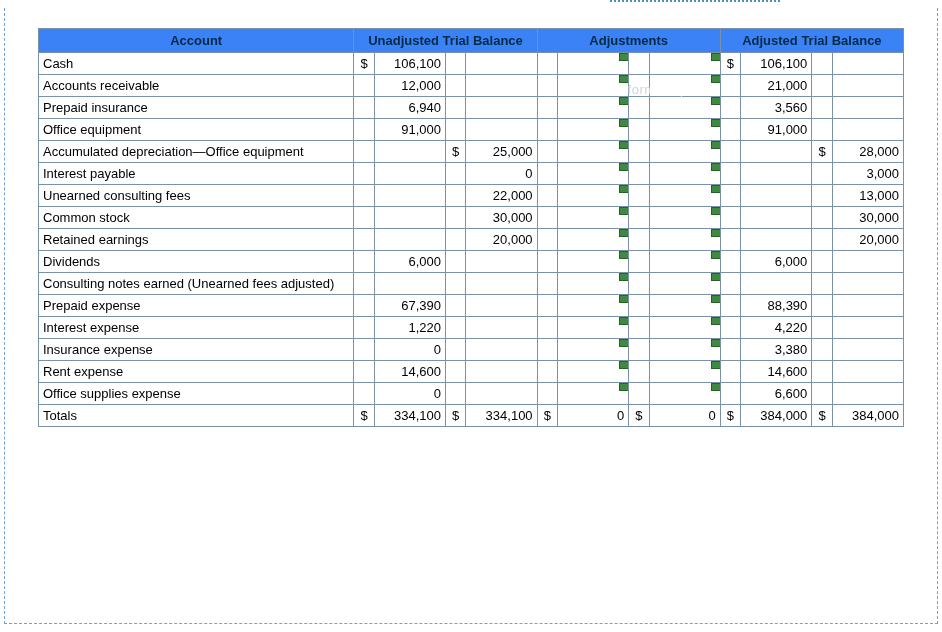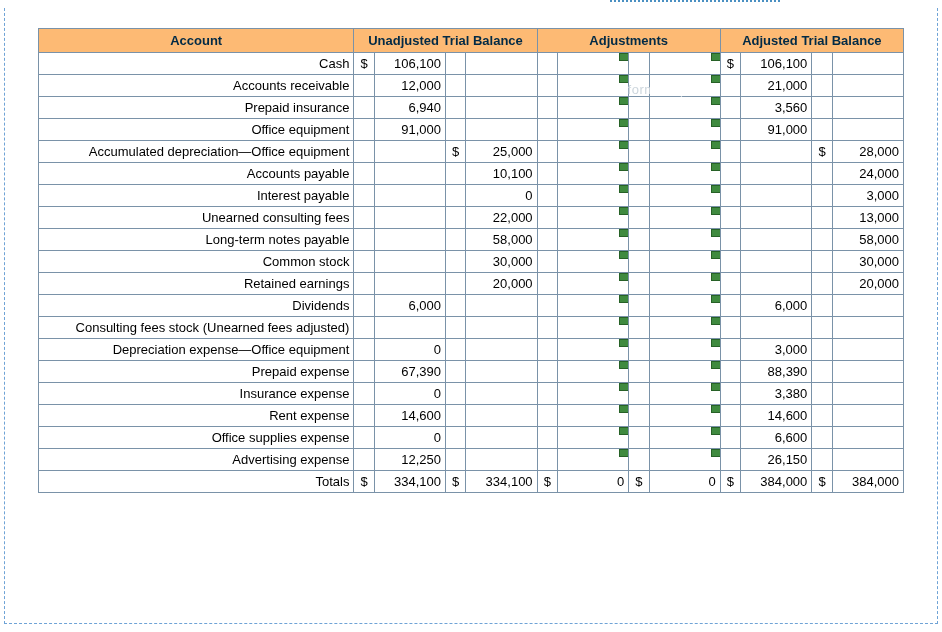--- a/index.html
+++ b/index.html
@@ -41,30 +41,30 @@
   table.sheet th, table.sheet td {
     border: 1px solid #7a92a8;
     padding: 3px 4px;
     height: 20px;
     box-sizing: border-box;
     vertical-align: middle;
     overflow: hidden;
     white-space: nowrap;
   }
   table.sheet th {
-    background: #fdba74;
+    background: #3b82f6;
     font-weight: bold;
     text-align: center;
     color: #022a45;
     height: 24px;
   }
   col.acct   { width: 310px; }
   col.money  { width: 70px; }
   col.sym    { width: 20px; }
-  .acct-cell { text-align: right; padding-left: 4px; }
+  .acct-cell { text-align: left; padding-left: 4px; }
   .num  { text-align: right; padding-right: 4px; }
   .sym  { text-align: center; padding-right: 0; }
   
   .editable {
     background: #fff;
     position: relative;
   }
   .handle {
     position: absolute;
     top: 0; right: -1px;
@@ -206,39 +206,20 @@
           <td class="sym"></td>
           <td class="num editable">
             <span class="handle"></span>
           </td>
           <td class="sym"></td>
           <td class="num"></td>
           <td class="sym">$</td>
           <td class="num">28,000</td>
         </tr>
         <tr>
-          <td class="acct-cell">Accounts payable</td>
-          <td class="sym"></td>
-          <td class="num"></td>
-          <td class="sym"></td>
-          <td class="num">10,100</td>
-          <td class="sym"></td>
-          <td class="num editable">
-            <span class="handle"></span>
-          </td>
-          <td class="sym"></td>
-          <td class="num editable">
-            <span class="handle"></span>
-          </td>
-          <td class="sym"></td>
-          <td class="num"></td>
-          <td class="sym"></td>
-          <td class="num">24,000</td>
-        </tr>
-        <tr>
           <td class="acct-cell">Interest payable</td>
           <td class="sym"></td>
           <td class="num"></td>
           <td class="sym"></td>
           <td class="num">0</td>
           <td class="sym"></td>
           <td class="num editable">
             <span class="handle"></span>
           </td>
           <td class="sym"></td>
@@ -263,39 +244,20 @@
           <td class="sym"></td>
           <td class="num editable">
             <span class="handle"></span>
           </td>
           <td class="sym"></td>
           <td class="num"></td>
           <td class="sym"></td>
           <td class="num">13,000</td>
         </tr>
         <tr>
-          <td class="acct-cell">Long-term notes payable</td>
-          <td class="sym"></td>
-          <td class="num"></td>
-          <td class="sym"></td>
-          <td class="num">58,000</td>
-          <td class="sym"></td>
-          <td class="num editable">
-            <span class="handle"></span>
-          </td>
-          <td class="sym"></td>
-          <td class="num editable">
-            <span class="handle"></span>
-          </td>
-          <td class="sym"></td>
-          <td class="num"></td>
-          <td class="sym"></td>
-          <td class="num">58,000</td>
-        </tr>
-        <tr>
           <td class="acct-cell">Common stock</td>
           <td class="sym"></td>
           <td class="num"></td>
           <td class="sym"></td>
           <td class="num">30,000</td>
           <td class="sym"></td>
           <td class="num editable">
             <span class="handle"></span>
           </td>
           <td class="sym"></td>
@@ -339,149 +301,130 @@
           <td class="sym"></td>
           <td class="num editable">
             <span class="handle"></span>
           </td>
           <td class="sym"></td>
           <td class="num">6,000</td>
           <td class="sym"></td>
           <td class="num"></td>
         </tr>
         <tr>
-          <td class="acct-cell">Consulting fees stock (Unearned fees adjusted)</td>
-          <td class="sym"></td>
-          <td class="num"></td>
-          <td class="sym"></td>
-          <td class="num"></td>
-          <td class="sym"></td>
-          <td class="num editable">
-            <span class="handle"></span>
-          </td>
-          <td class="sym"></td>
-          <td class="num editable">
-            <span class="handle"></span>
-          </td>
-          <td class="sym"></td>
-          <td class="num"></td>
-          <td class="sym"></td>
-          <td class="num"></td>
-        </tr>
-        <tr>
-          <td class="acct-cell">Depreciation expense—Office equipment</td>
+          <td class="acct-cell">Consulting notes earned (Unearned fees adjusted)</td>
+          <td class="sym"></td>
+          <td class="num"></td>
+          <td class="sym"></td>
+          <td class="num"></td>
+          <td class="sym"></td>
+          <td class="num editable">
+            <span class="handle"></span>
+          </td>
+          <td class="sym"></td>
+          <td class="num editable">
+            <span class="handle"></span>
+          </td>
+          <td class="sym"></td>
+          <td class="num"></td>
+          <td class="sym"></td>
+          <td class="num"></td>
+        </tr>
+        <tr>
+          <td class="acct-cell">Prepaid expense</td>
+          <td class="sym"></td>
+          <td class="num">67,390</td>
+          <td class="sym"></td>
+          <td class="num"></td>
+          <td class="sym"></td>
+          <td class="num editable">
+            <span class="handle"></span>
+          </td>
+          <td class="sym"></td>
+          <td class="num editable">
+            <span class="handle"></span>
+          </td>
+          <td class="sym"></td>
+          <td class="num">88,390</td>
+          <td class="sym"></td>
+          <td class="num"></td>
+        </tr>
+        <tr>
+          <td class="acct-cell">Interest expense</td>
+          <td class="sym"></td>
+          <td class="num">1,220</td>
+          <td class="sym"></td>
+          <td class="num"></td>
+          <td class="sym"></td>
+          <td class="num editable">
+            <span class="handle"></span>
+          </td>
+          <td class="sym"></td>
+          <td class="num editable">
+            <span class="handle"></span>
+          </td>
+          <td class="sym"></td>
+          <td class="num">4,220</td>
+          <td class="sym"></td>
+          <td class="num"></td>
+        </tr>
+        <tr>
+          <td class="acct-cell">Insurance expense</td>
           <td class="sym"></td>
           <td class="num">0</td>
           <td class="sym"></td>
           <td class="num"></td>
           <td class="sym"></td>
           <td class="num editable">
             <span class="handle"></span>
           </td>
           <td class="sym"></td>
           <td class="num editable">
             <span class="handle"></span>
           </td>
           <td class="sym"></td>
-          <td class="num">3,000</td>
-          <td class="sym"></td>
-          <td class="num"></td>
-        </tr>
-        <tr>
-          <td class="acct-cell">Prepaid expense</td>
-          <td class="sym"></td>
-          <td class="num">67,390</td>
-          <td class="sym"></td>
-          <td class="num"></td>
-          <td class="sym"></td>
-          <td class="num editable">
-            <span class="handle"></span>
-          </td>
-          <td class="sym"></td>
-          <td class="num editable">
-            <span class="handle"></span>
-          </td>
-          <td class="sym"></td>
-          <td class="num">88,390</td>
-          <td class="sym"></td>
-          <td class="num"></td>
-        </tr>
-        <tr>
-          <td class="acct-cell">Insurance expense</td>
+          <td class="num">3,380</td>
+          <td class="sym"></td>
+          <td class="num"></td>
+        </tr>
+        <tr>
+          <td class="acct-cell">Rent expense</td>
+          <td class="sym"></td>
+          <td class="num">14,600</td>
+          <td class="sym"></td>
+          <td class="num"></td>
+          <td class="sym"></td>
+          <td class="num editable">
+            <span class="handle"></span>
+          </td>
+          <td class="sym"></td>
+          <td class="num editable">
+            <span class="handle"></span>
+          </td>
+          <td class="sym"></td>
+          <td class="num">14,600</td>
+          <td class="sym"></td>
+          <td class="num"></td>
+        </tr>
+        <tr>
+          <td class="acct-cell">Office supplies expense</td>
           <td class="sym"></td>
           <td class="num">0</td>
           <td class="sym"></td>
           <td class="num"></td>
           <td class="sym"></td>
           <td class="num editable">
             <span class="handle"></span>
           </td>
           <td class="sym"></td>
           <td class="num editable">
             <span class="handle"></span>
           </td>
           <td class="sym"></td>
-          <td class="num">3,380</td>
-          <td class="sym"></td>
-          <td class="num"></td>
-        </tr>
-        <tr>
-          <td class="acct-cell">Rent expense</td>
-          <td class="sym"></td>
-          <td class="num">14,600</td>
-          <td class="sym"></td>
-          <td class="num"></td>
-          <td class="sym"></td>
-          <td class="num editable">
-            <span class="handle"></span>
-          </td>
-          <td class="sym"></td>
-          <td class="num editable">
-            <span class="handle"></span>
-          </td>
-          <td class="sym"></td>
-          <td class="num">14,600</td>
-          <td class="sym"></td>
-          <td class="num"></td>
-        </tr>
-        <tr>
-          <td class="acct-cell">Office supplies expense</td>
-          <td class="sym"></td>
-          <td class="num">0</td>
-          <td class="sym"></td>
-          <td class="num"></td>
-          <td class="sym"></td>
-          <td class="num editable">
-            <span class="handle"></span>
-          </td>
-          <td class="sym"></td>
-          <td class="num editable">
-            <span class="handle"></span>
-          </td>
-          <td class="sym"></td>
           <td class="num">6,600</td>
-          <td class="sym"></td>
-          <td class="num"></td>
-        </tr>
-        <tr>
-          <td class="acct-cell">Advertising expense</td>
-          <td class="sym"></td>
-          <td class="num">12,250</td>
-          <td class="sym"></td>
-          <td class="num"></td>
-          <td class="sym"></td>
-          <td class="num editable">
-            <span class="handle"></span>
-          </td>
-          <td class="sym"></td>
-          <td class="num editable">
-            <span class="handle"></span>
-          </td>
-          <td class="sym"></td>
-          <td class="num">26,150</td>
           <td class="sym"></td>
           <td class="num"></td>
         </tr>
         <tr>
           <td class="acct-cell">Totals</td>
           <td class="sym">$</td>
           <td class="num">334,100</td>
           <td class="sym">$</td>
           <td class="num">334,100</td>
           <td class="sym">$</td>

